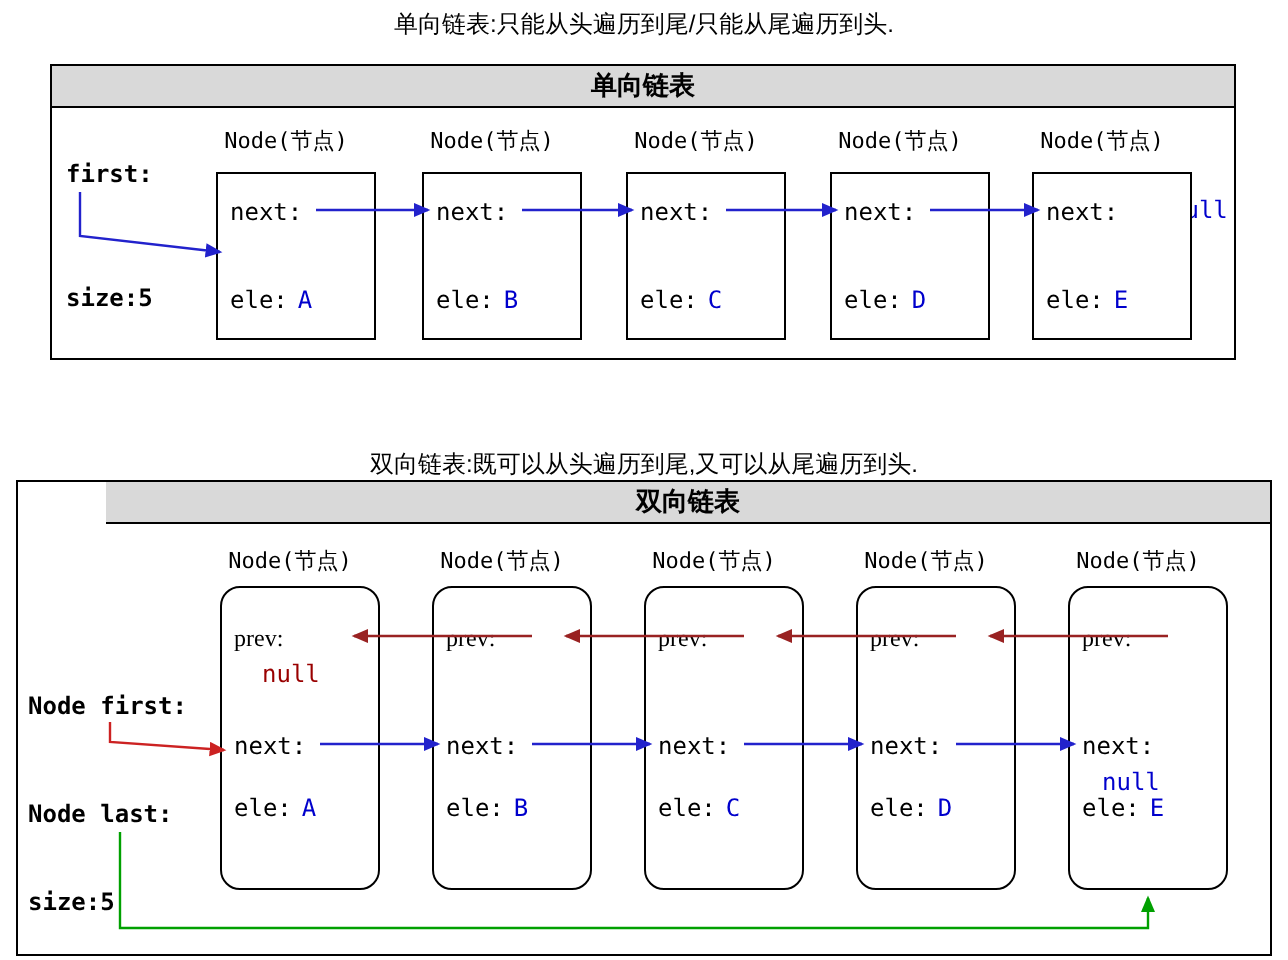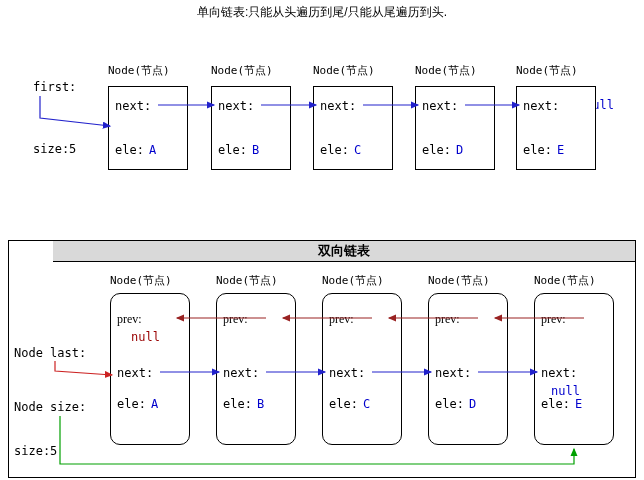--- a/index.html
+++ b/index.html
@@ -13,29 +13,29 @@
   .page{position:relative;width:644px;height:480px;background:#fff;overflow:hidden;}
   .caption{position:absolute;left:0;width:100%;text-align:center;font-size:12px;
            font-family:"Liberation Sans",sans-serif;}
   #cap1{top:4px;} #cap2{top:224px;}
   .panel{position:absolute;border:1px solid var(--border);background:#fff;}
   #panel1{left:25px;top:32px;width:593px;height:148px;}
   #panel2{left:8px;top:240px;width:628px;height:238px;padding-left:44px;}
   .panel-header{height:21px;line-height:20px;text-align:center;font-weight:bold;font-size:13px;
                 background:var(--header-bg);border-bottom:1px solid var(--border);
                 font-family:"Liberation Sans",sans-serif;}
-  .side-label{position:absolute;font-size:12px;font-weight:normal;white-space:nowrap;}
+  .side-label{position:absolute;font-size:12px;font-weight:bold;white-space:nowrap;}
   #first-label{left:33px;top:80px;}
   #size1-label{left:33px;top:142px;}
   #nodefirst-label{left:14px;top:346px;}
   #nodelast-label{left:14px;top:400px;}
   #size2-label{left:14px;top:444px;}
   .node-wrap{position:absolute;width:70px;}
   .snode{top:64px;} .dnode{top:274px;}
-  .node-title{text-align:left;font-size:11px;height:14px;line-height:14px;white-space:nowrap;}
+  .node-title{text-align:center;font-size:11px;height:14px;line-height:14px;white-space:nowrap;}
   .node-box{position:relative;width:80px;border:1px solid var(--border);background:#fff;}
   .snode .node-box{height:84px;margin:8px auto 0;}
   .dnode .node-box{height:152px;margin:5px auto 0;border-radius:10px;}
   .field{position:absolute;left:6px;font-size:12px;white-space:nowrap;}
   .snode .next-field{top:12px;}
   .snode .ele-field{top:56px;}
   .dnode .prev-field{top:18px;font-family:Liberation Serif, serif;}
   .dnode .next-field{top:72px;}
   .dnode .ele-field{top:103px;}
   .null-val{position:absolute;font-size:12px;}
@@ -50,20 +50,23 @@
   .s-red{stroke:var(--arrow-red);} .f-red{fill:var(--arrow-red);}
   .s-green{stroke:var(--arrow-green);} .f-green{fill:var(--arrow-green);}
 </style>
 </head>
 <body>
 
 <div class="page">
 
   <div class="caption" id="cap1">单向链表:只能从头遍历到尾/只能从尾遍历到头.</div>
 
+  <div class="panel" id="panel1">
+    <div class="panel-header">单向链表</div>
+  </div>
 
   <span class="side-label" id="first-label">first:</span>
   <span class="side-label" id="size1-label">size:5</span>
   <span id="singly-null">null</span>
 
   <div class="node-wrap snode" style="left:108px">
     <div class="node-title">Node(节点)</div>
     <div class="node-box">
       <div class="field next-field">next:</div>
       <div class="field ele-field"><span>ele:</span><span class="ele-val">A</span></div>
@@ -91,27 +94,28 @@
     </div>
   </div>
   <div class="node-wrap snode" style="left:516px">
     <div class="node-title">Node(节点)</div>
     <div class="node-box">
       <div class="field next-field">next:</div>
       <div class="field ele-field"><span>ele:</span><span class="ele-val">E</span></div>
     </div>
   </div>
 
+  <div class="caption" id="cap2">双向链表:既可以从头遍历到尾,又可以从尾遍历到头.</div>
 
   <div class="panel" id="panel2">
     <div class="panel-header">双向链表</div>
   </div>
 
-  <span class="side-label" id="nodefirst-label">Node last:</span>
-  <span class="side-label" id="nodelast-label">Node size:</span>
+  <span class="side-label" id="nodefirst-label">Node first:</span>
+  <span class="side-label" id="nodelast-label">Node last:</span>
   <span class="side-label" id="size2-label">size:5</span>
 
   <div class="node-wrap dnode" style="left:110px">
     <div class="node-title">Node(节点)</div>
     <div class="node-box">
       <div class="field prev-field">prev:</div>
       <div class="null-val prev-null">null</div>
       <div class="field next-field">next:</div>
       <div class="field ele-field"><span>ele:</span><span class="ele-val">A</span></div>
     </div>

